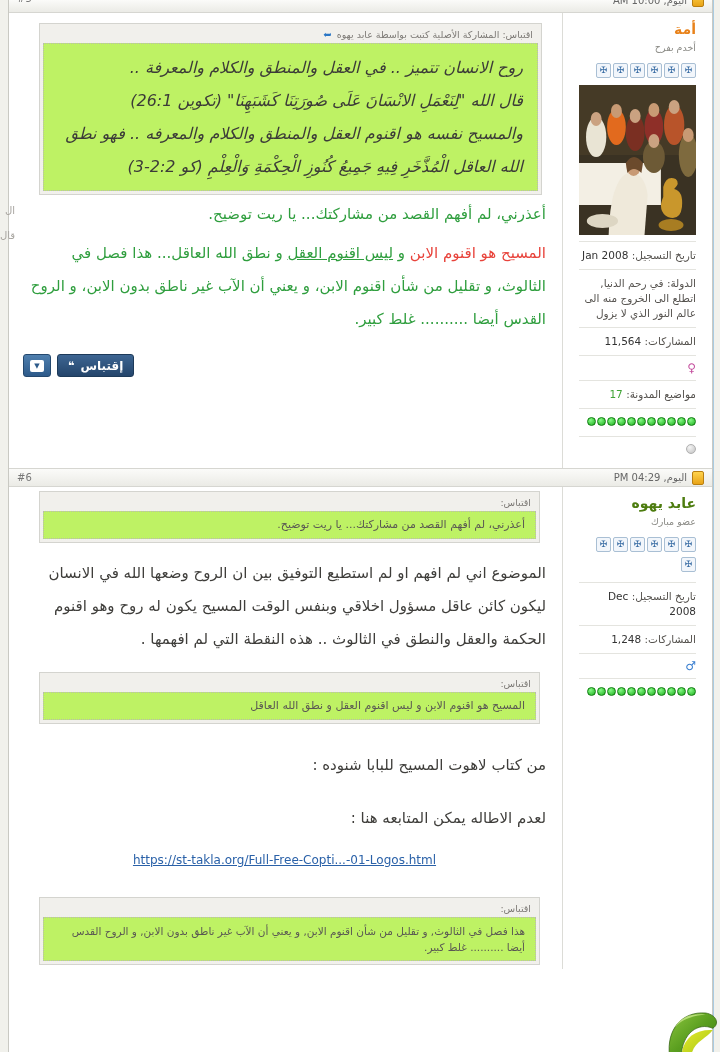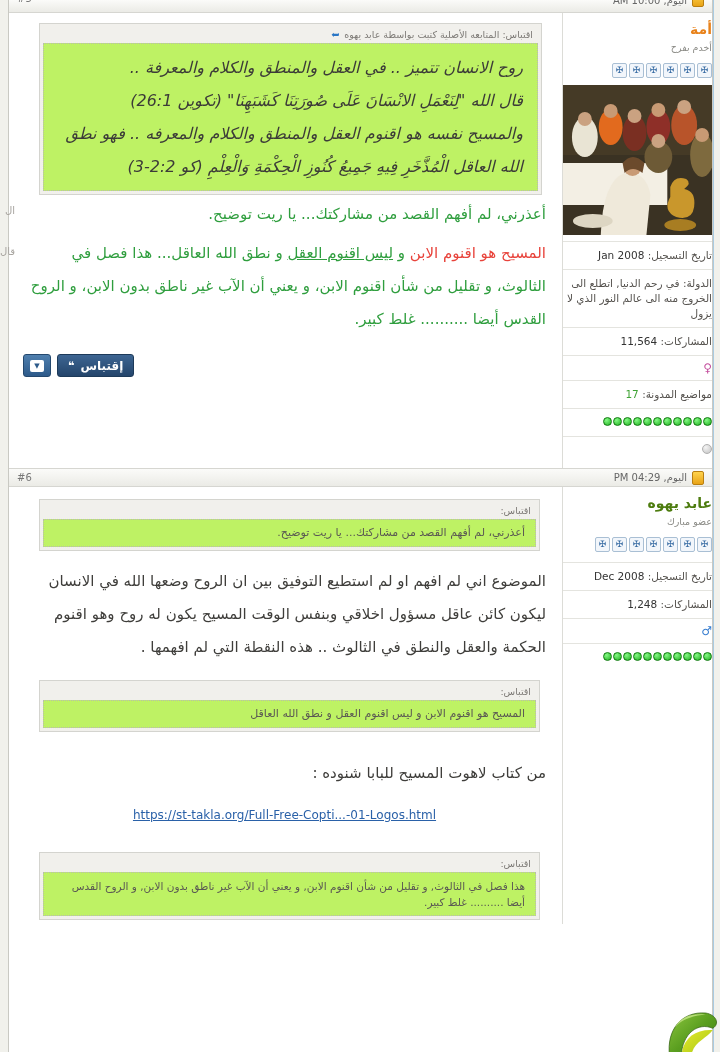--- a/index.html
+++ b/index.html
@@ -8,40 +8,40 @@
   .panel{position:absolute;top:0;bottom:0;left:8px;right:7px;background:#fff;border-left:1px solid #c9c9c3;border-right:1px solid #c9c9c3;}
   
   .postbar{height:17px;display:flex;justify-content:space-between;align-items:center;background:linear-gradient(#fbfbf9,#ebebe6);border-top:1px solid #d6d6d1;border-bottom:1px solid #d6d6d1;padding:0 8px;font-size:10px;color:#666;}
   .postbar.clipped{height:12px;overflow:hidden;align-items:flex-start;border-top:none;gap:41px;}
   .postbar.clipped .pbin{margin-top:-7px;}
   .pbin{display:flex;align-items:center;gap:5px;}
   .posticon{width:10px;height:12px;background:linear-gradient(#ffd34d,#e8a317);border:1px solid #b97f10;border-radius:2px;display:inline-block;}
   .postnum{color:#777;}
   
   .post{display:flex;align-items:stretch;background:#fff;}
-  .ucol{width:150px;flex:0 0 150px;border-left:1px solid #dcdcd7;padding:6px 0 10px;box-sizing:border-box;background:#fff;}
+  .ucol{width:150px;flex:0 0 150px;border-left:1px solid #dcdcd7;padding:6px 16px 10px;box-sizing:border-box;background:#fff;}
   .pcontent{flex:1;min-width:0;padding:0 6px 4px 4px;box-sizing:border-box;}
   .uname{font-size:14px;font-weight:bold;padding-top:2px;}
   .uname.o{color:#e8821a;}
   .uname.g{color:#4d7c0f;}
   .utitle{font-size:9.5px;color:#8a8a85;margin-top:5px;}
   .badges{margin-top:5px;text-align:right;}
   .badge{width:13px;height:13px;display:inline-block;margin-left:2px;border:1px solid #a9bfd4;background:#f2f6fb;border-radius:2px;color:#3b6ea5;font-size:9px;line-height:13px;text-align:center;}
   .avatar{width:100%;height:150px;margin-top:7px;display:block;}
   .udata{border-top:1px solid #e4e4df;margin-top:6px;padding-top:6px;font-size:10.5px;color:#55524e;line-height:15px;text-align:right;}
   .udata .val{color:#333;}
   .ltr{direction:ltr;unicode-bidi:embed;}
   .gicon{font-size:12px;line-height:12px;}
   .female{color:#c5519f;}
   .male{color:#3a7fd0;}
   .green-num{color:#3fa335;}
   .dot{width:7px;height:7px;border-radius:50%;display:inline-block;margin-left:1px;background:radial-gradient(circle at 35% 30%,#86fb86,#1fae1f);border:1px solid #0e7c0e;}
   .offdot{width:8px;height:8px;border-radius:50%;display:inline-block;background:radial-gradient(circle at 35% 30%,#f4f4f4,#c2c2c2);border:1px solid #b0b0b0;}
   
-  .quote{margin:12px 16px 0 26px;background:#f1f0ec;border:1px solid #d4d4cf;padding:3px;}
+  .quote{margin:4px 16px 0 26px;background:#f1f0ec;border:1px solid #d4d4cf;padding:3px;}
   .qhdr{font-size:9.5px;color:#7d7a76;padding:2px 5px 3px;display:flex;align-items:center;gap:5px;}
   .goto{color:#2a76c5;font-size:10px;transform:scaleX(-1);display:inline-block;}
   .qbody{border:1px dotted #b8b8b2;background:#bef264;padding:5px 10px;font-size:11px;color:#5a5853;line-height:16px;text-align:right;}
   .qbody.qbig{font-style:italic;font-size:16px;line-height:33px;color:#3c3b38;padding:7px 14px;}
   .quote.big{margin:10px 14px 0 26px;}
   
   .ptext{font-size:15px;line-height:33px;color:#3f3e3b;text-align:right;margin:14px 10px 0 10px;}
   .green{color:#2f9e3e;}
   .red{color:#e8433b;}
   .u{text-decoration:underline;}
@@ -106,21 +106,21 @@
         <div class="udata"><span>المشاركات:</span> <span class="val ltr">11,564</span></div>
         <div class="udata gicon female">♀</div>
         <div class="udata"><span>مواضيع المدونة:</span> <span class="green-num">17</span></div>
         <div class="udata"><span class="dot"></span><span class="dot"></span><span class="dot"></span><span class="dot"></span><span class="dot"></span><span class="dot"></span><span class="dot"></span><span class="dot"></span><span class="dot"></span><span class="dot"></span><span class="dot"></span></div>
         <div class="udata"><span class="offdot"></span></div>
       </div>
 
       <div class="pcontent">
         <div class="quote big">
           <div class="qhdr">
-            <span>اقتباس: المتابعه الأصلية كتبت بواسطة عابد يهوه</span>
+            <span>اقتباس: المشاركة الأصلية كتبت بواسطة عابد يهوه</span>
             <span class="goto">➥</span>
           </div>
           <div class="qbody qbig">
             <div>روح الانسان تتميز .. في العقل والمنطق والكلام والمعرفة ..</div>
             <div>قال الله "لِنَعْمَلِ الانْسَانَ عَلَى صُورَتِنَا كَشَبَهِنَا" (تكوين 26:1)</div>
             <div>والمسيح نفسه هو اقنوم العقل والمنطق والكلام والمعرفه .. فهو نطق الله العاقل الْمُذَّخَرِ فِيهِ جَمِيعُ كُنُوزِ الْحِكْمَةِ وَالْعِلْمِ (كو 2:2-3)</div>
           </div>
         </div>
         <p class="reply green">أعذرني، لم أفهم القصد من مشاركتك... يا ريت توضيح.</p>
         <p class="ptext"><span class="red">المسيح هو اقنوم الابن</span><span class="green"> و </span><span class="green u">ليس اقنوم العقل</span><span class="green"> و نطق الله العاقل... هذا فصل في الثالوث، و تقليل من شأن اقنوم الابن، و يعني أن الآب غير ناطق بدون الابن، و الروح القدس أيضا .......... غلط كبير.</span></p>
@@ -163,35 +163,36 @@
           <div class="qbody">أعذرني، لم أفهم القصد من مشاركتك... يا ريت توضيح.</div>
         </div>
         <p class="ptext">الموضوع اني لم افهم او لم استطيع التوفيق بين ان الروح وضعها الله في الانسان ليكون كائن عاقل مسؤول اخلاقي وبنفس الوقت المسيح يكون له روح وهو اقنوم الحكمة والعقل والنطق في الثالوث .. هذه النقطة التي لم افهمها .</p>
         <div class="quote" style="margin-top:16px;">
           <div class="qhdr">
               <span>اقتباس:</span>
             </div>
           <div class="qbody">المسيح هو اقنوم الابن و ليس اقنوم العقل و نطق الله العاقل</div>
         </div>
         <p class="ptext" style="margin-top:25px;">من كتاب لاهوت المسيح للبابا شنوده :</p>
+        <p class="ptext" style="margin-top:20px;">لعدم الاطاله يمكن المتابعه هنا :</p>
         <p class="ptext center" style="margin-top:8px;"><a href="#" class="tlink ltr">https://st-takla.org/Full-Free-Copti...-01-Logos.html</a></p>
         <div class="quote" style="margin-top:20px;">
           <div class="qhdr">
               <span>اقتباس:</span>
             </div>
           <div class="qbody" style="font-size:10.5px;">هذا فصل في الثالوث, و تقليل من شأن اقنوم الابن, و يعني أن الآب غير ناطق بدون الابن, و الروح القدس أيضا .......... غلط كبير.</div>
         </div>
 
       </div>
     </div>
 
   </div>
 
   <div class="frag" style="top:205px;">ال</div>
-  <div class="frag" style="top:246px;">قال</div>
+  <div class="frag" style="top:230px;">قال</div>
 
   <div class="edge-line"></div>
 
   <svg class="swoosh" viewBox="0 0 60 56">
     <defs>
       <linearGradient id="sg1" x1="0" y1="0" x2="1" y2="1">
         <stop offset="0" stop-color="#8dc63f"></stop>
           <stop offset="0.5" stop-color="#5a9e1f"></stop>
           <stop offset="1" stop-color="#3f7d14"></stop>
       </linearGradient>

